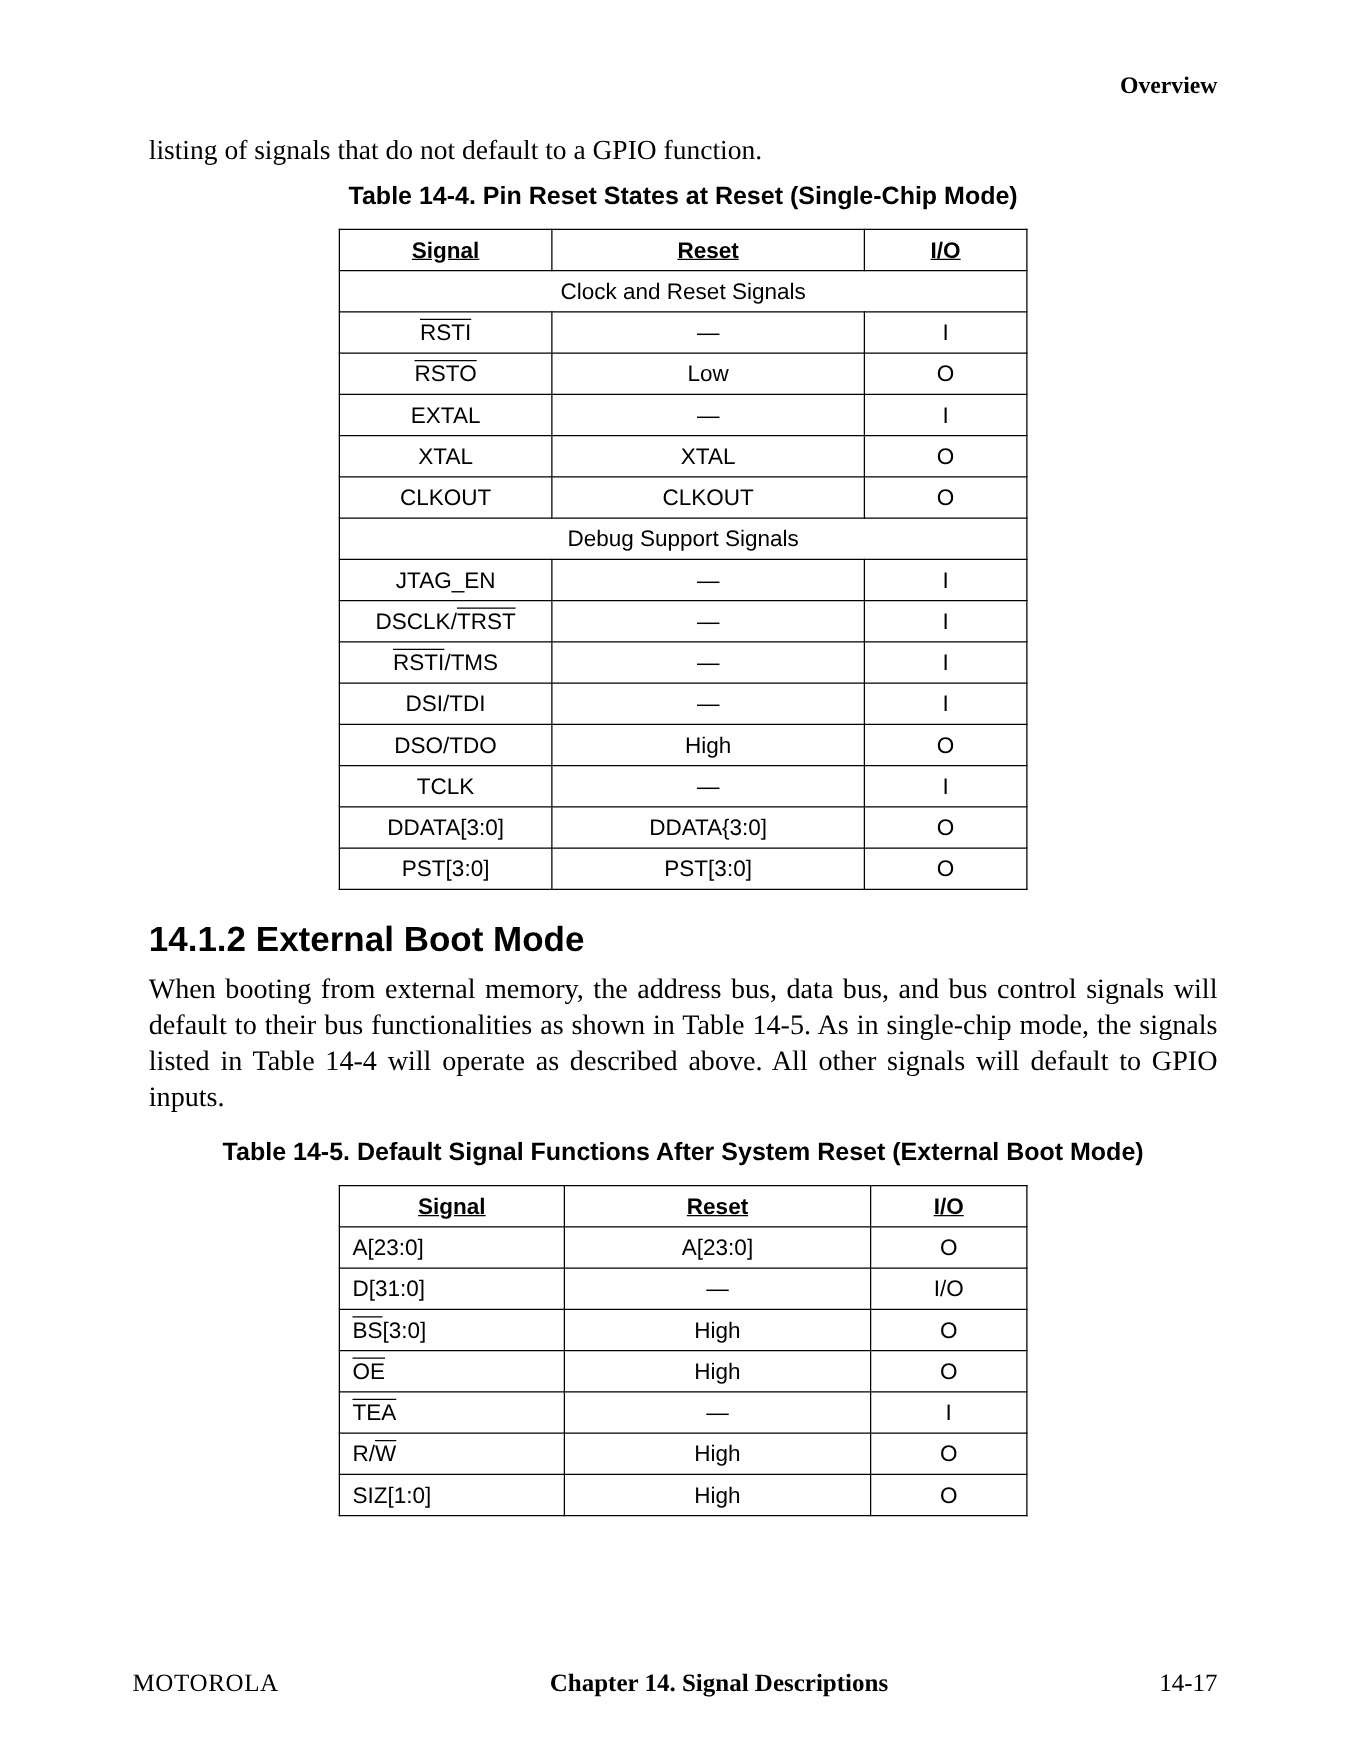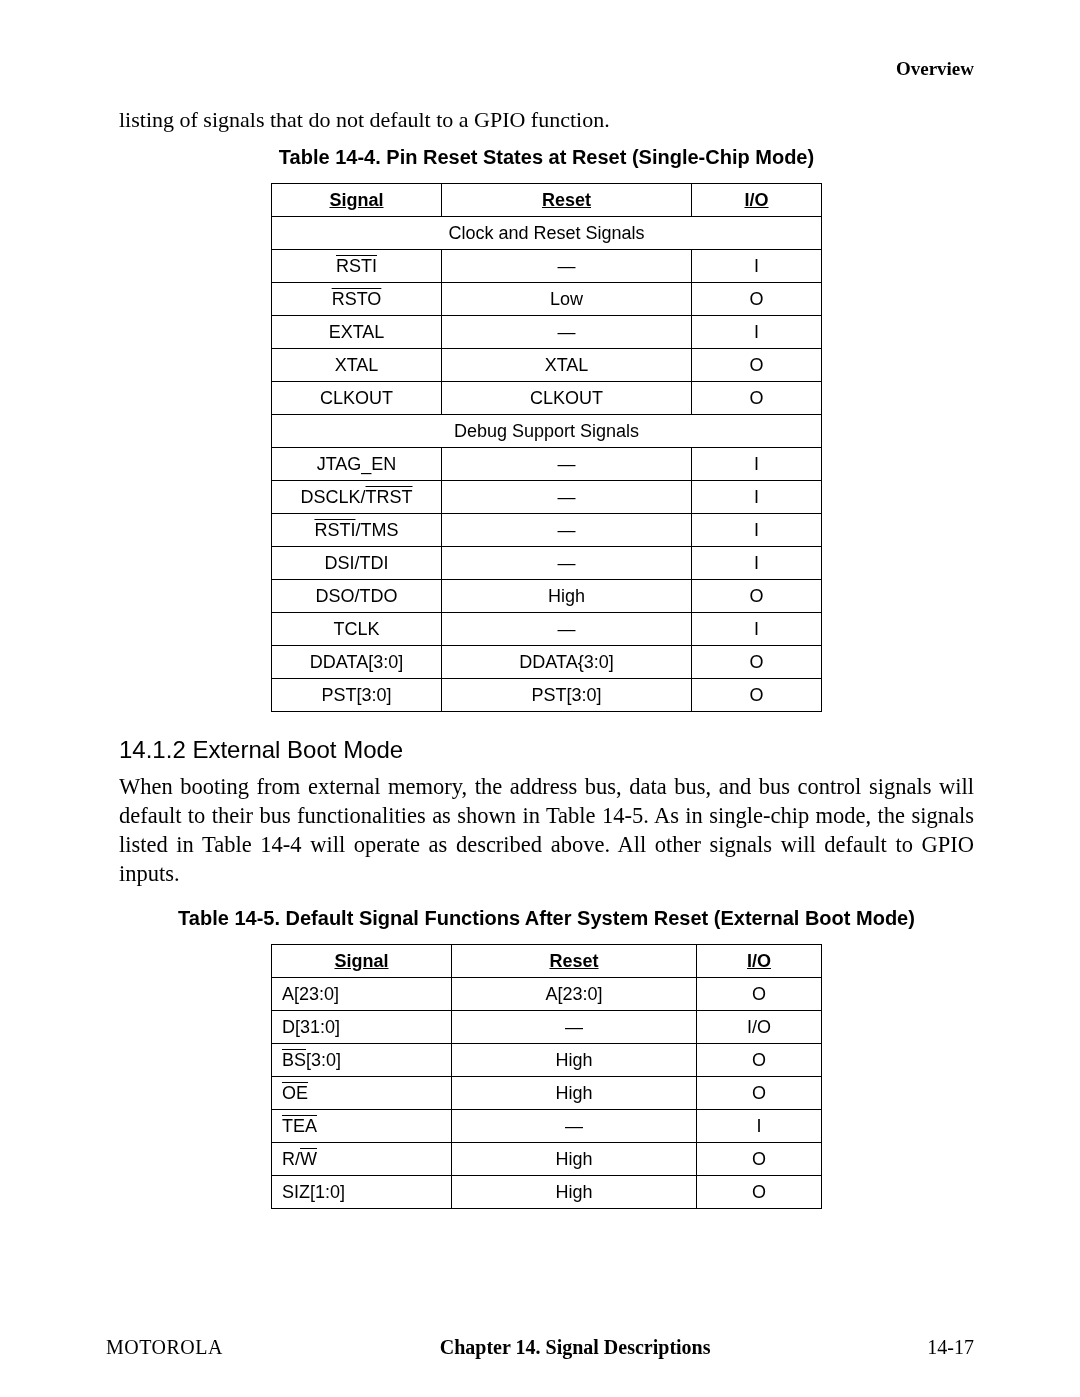--- a/index.html
+++ b/index.html
@@ -37,22 +37,22 @@
   .table-title {
     text-align: center;
     font-family: Arial, Helvetica, sans-serif;
     font-weight: bold;
     font-size: 20px;
     margin: 6px 0 12px 0;
     line-height: 1.35;
   }
   .h2 {
     font-family: Arial, Helvetica, sans-serif;
-    font-weight: normal;
-    font-size: 24px;
+    font-weight: bold;
+    font-size: 28px;
     margin: 24px 0 8px 0;
   }
 
   table.data {
     border-collapse: collapse;
     margin: 0 auto 10px auto;
     font-family: Arial, Helvetica, sans-serif;
     font-size: 18px;
   }
   table.data th, table.data td {

